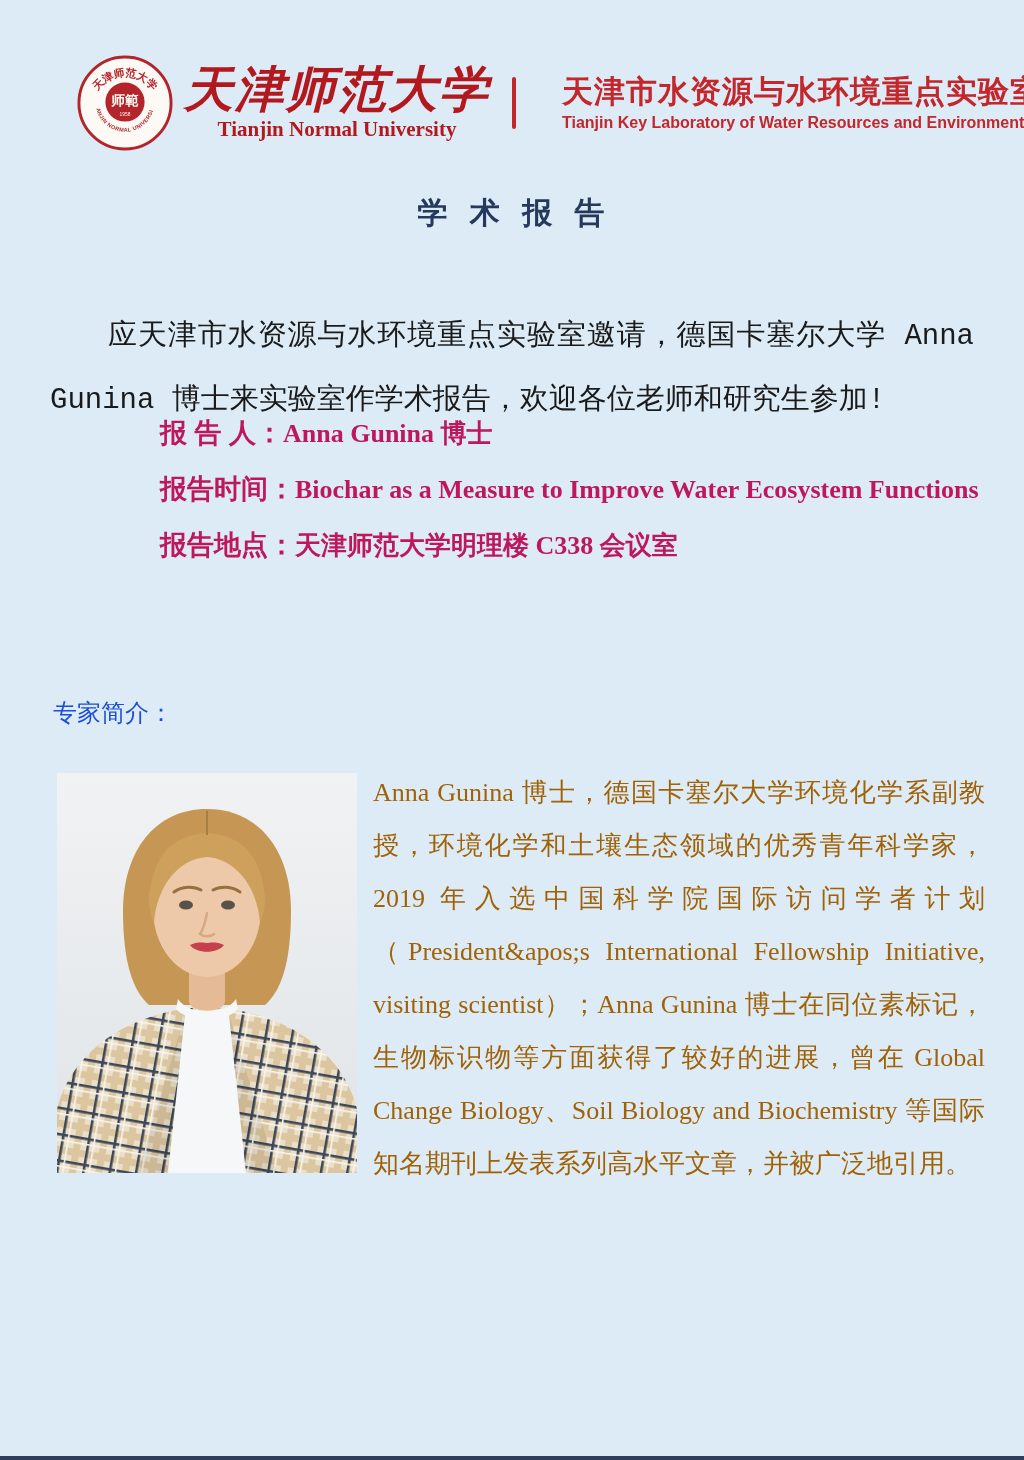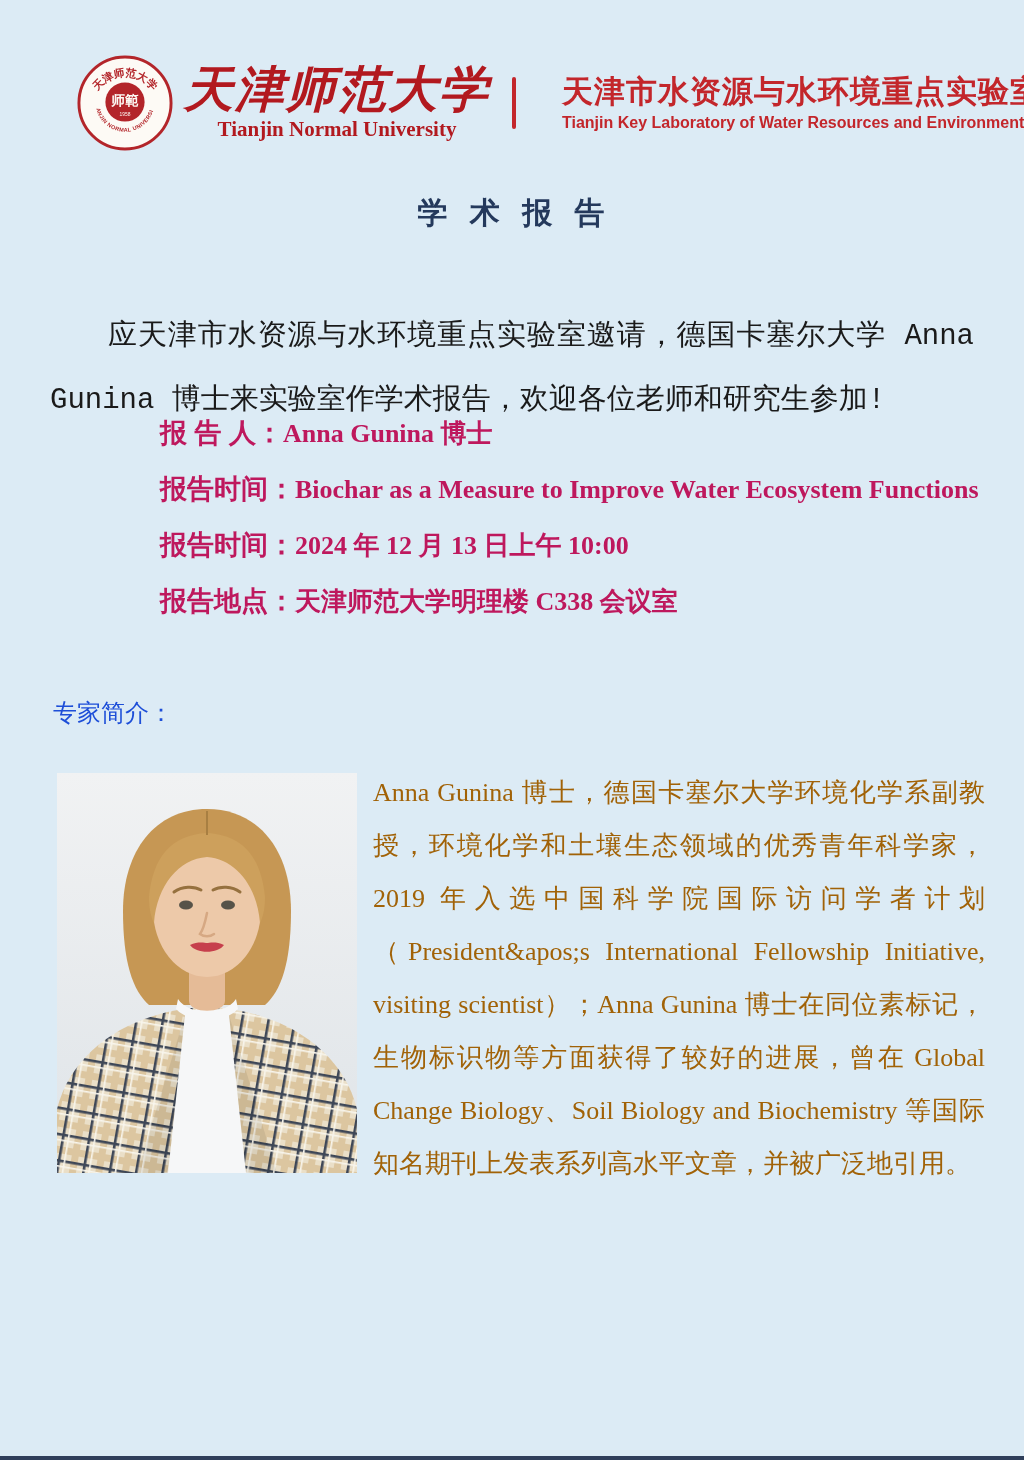--- a/index.html
+++ b/index.html
@@ -126,23 +126,20 @@
   <p class="intro">应天津市水资源与水环境重点实验室邀请，德国卡塞尔大学 Anna Gunina 博士来实验室作学术报告，欢迎各位老师和研究生参加!</p>
 
   <div class="details">
     <div class="detail-row">
       <span class="detail-label">报 告 人：</span><span class="detail-value">Anna Gunina 博士</span>
     </div>
     <div class="detail-row">
       <span class="detail-label">报告时间：</span><span class="detail-value">Biochar as a Measure to Improve Water Ecosystem Functions</span>
     </div>
     <div class="detail-row">
-      <span class="detail-label">报告时间：</span><span class="detail-value">2024 年 12 月 13 日上午 10:00</span>
-    </div>
-    <div class="detail-row">
       <span class="detail-label">报告地点：</span><span class="detail-value">天津师范大学明理楼 C338 会议室</span>
     </div>
   </div>
 
   <div class="section-heading">专家简介：</div>
 
   <div class="photo">
     <svg viewBox="0 0 300 400" width="300" height="400">
       <defs>
         <linearGradient id="pbg" x1="0" y1="0" x2="0" y2="1">

